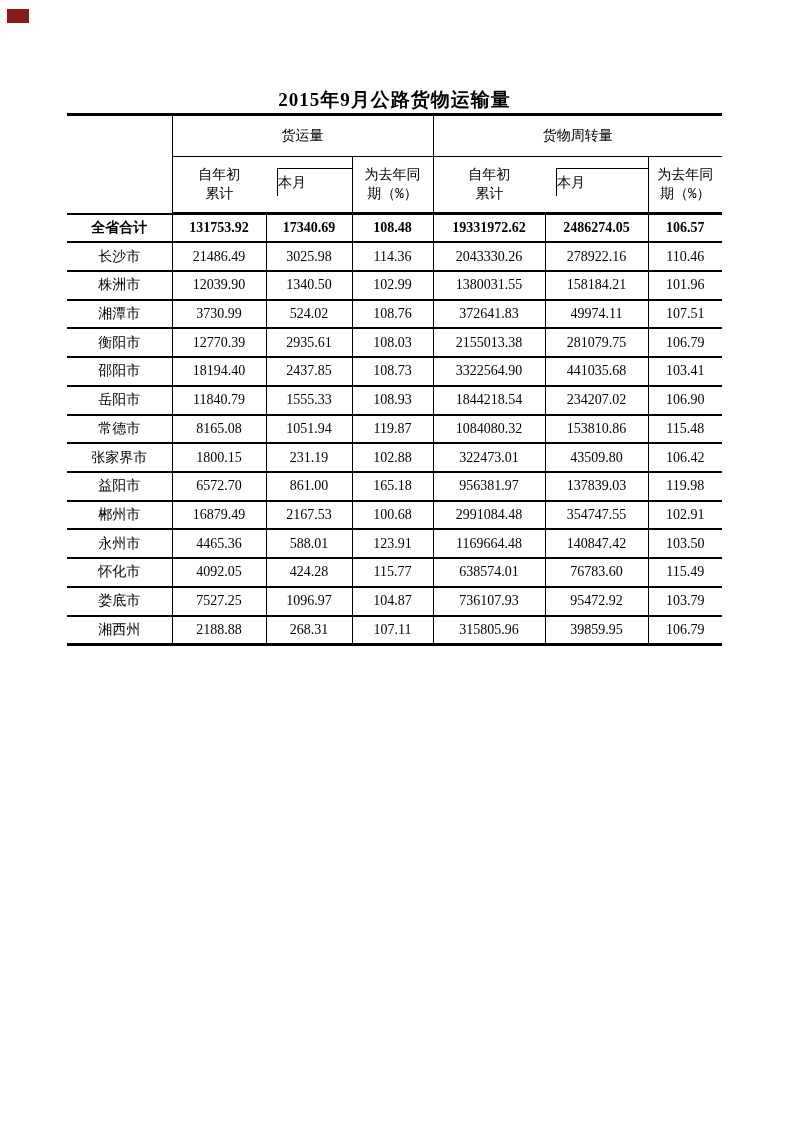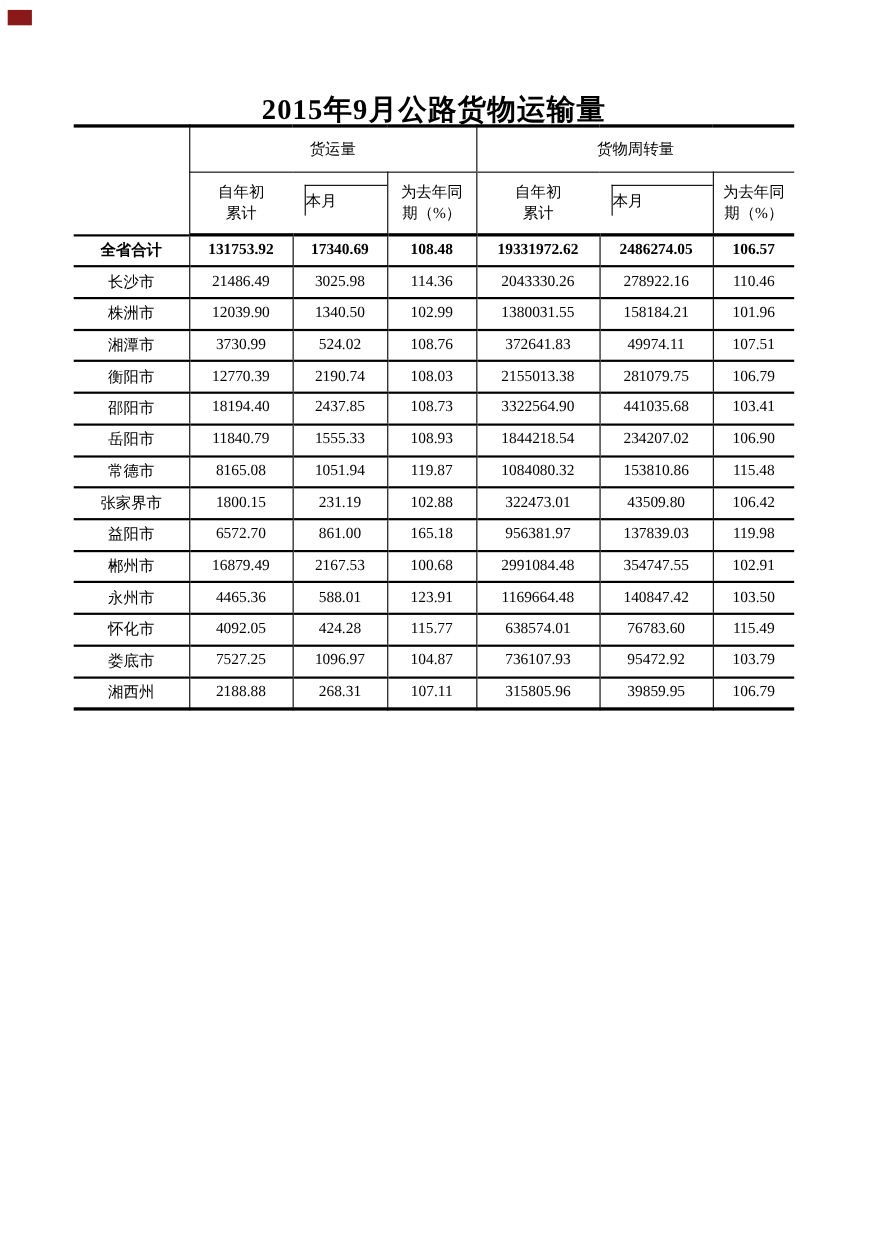--- a/index.html
+++ b/index.html
@@ -19,21 +19,21 @@
     width: 22px; height: 14px;
   }
   .sheet {
     position: absolute;
     left: 67px; top: 0;
     width: 655px;
   }
   .doc-title {
     margin: 86px 0 0 0;
     text-align: center;
-    font-size: 26px;
+    font-size: 19px;
     line-height: 27px;
     font-weight: bold;
     letter-spacing: 1px;
   }
   .unit-note {
     margin-top: 10px;
     margin-bottom: 2px;
     text-align: right;
     font-size: 13px;
     line-height: 16px;
@@ -52,21 +52,21 @@
     text-align: center;
     vertical-align: middle;
     font-size: 14px;
     overflow: hidden;
   }
   
   .vline { border-left: 1.5px solid #000; }
   
   tr.band-a { height: 42px; }
   tr.band-a th { border-bottom: 1.5px solid #000; }
-  tr.band-b { height: 57px; }
+  tr.band-b { height: 57px; font-family: Liberation Mono, monospace; }
   tr.band-b th, th.corner-cell { border-bottom: 3px solid #000; }
   th.corner-cell { border-bottom: 3px solid #000; }
   .pre { white-space: pre-line; line-height: 19px; }
   
   th.step-cell { position: relative; }
   .step-box {
     position: absolute;
     left: 0; right: 0; bottom: 16px;
     height: 28px;
     border-top: 1.5px solid #000;
@@ -160,21 +160,21 @@
     <td class="val vline">3730.99</td>
     <td class="val vline">524.02</td>
     <td class="val vline">108.76</td>
     <td class="val vline">372641.83</td>
     <td class="val vline">49974.11</td>
     <td class="val vline">107.51</td>
   </tr>
         <tr>
     <td class="region">衡阳市</td>
     <td class="val vline">12770.39</td>
-    <td class="val vline">2190.74</td>
+    <td class="val vline">2935.61</td>
     <td class="val vline">108.03</td>
     <td class="val vline">2155013.38</td>
     <td class="val vline">281079.75</td>
     <td class="val vline">106.79</td>
   </tr>
         <tr>
     <td class="region">邵阳市</td>
     <td class="val vline">18194.40</td>
     <td class="val vline">2437.85</td>
     <td class="val vline">108.73</td>

